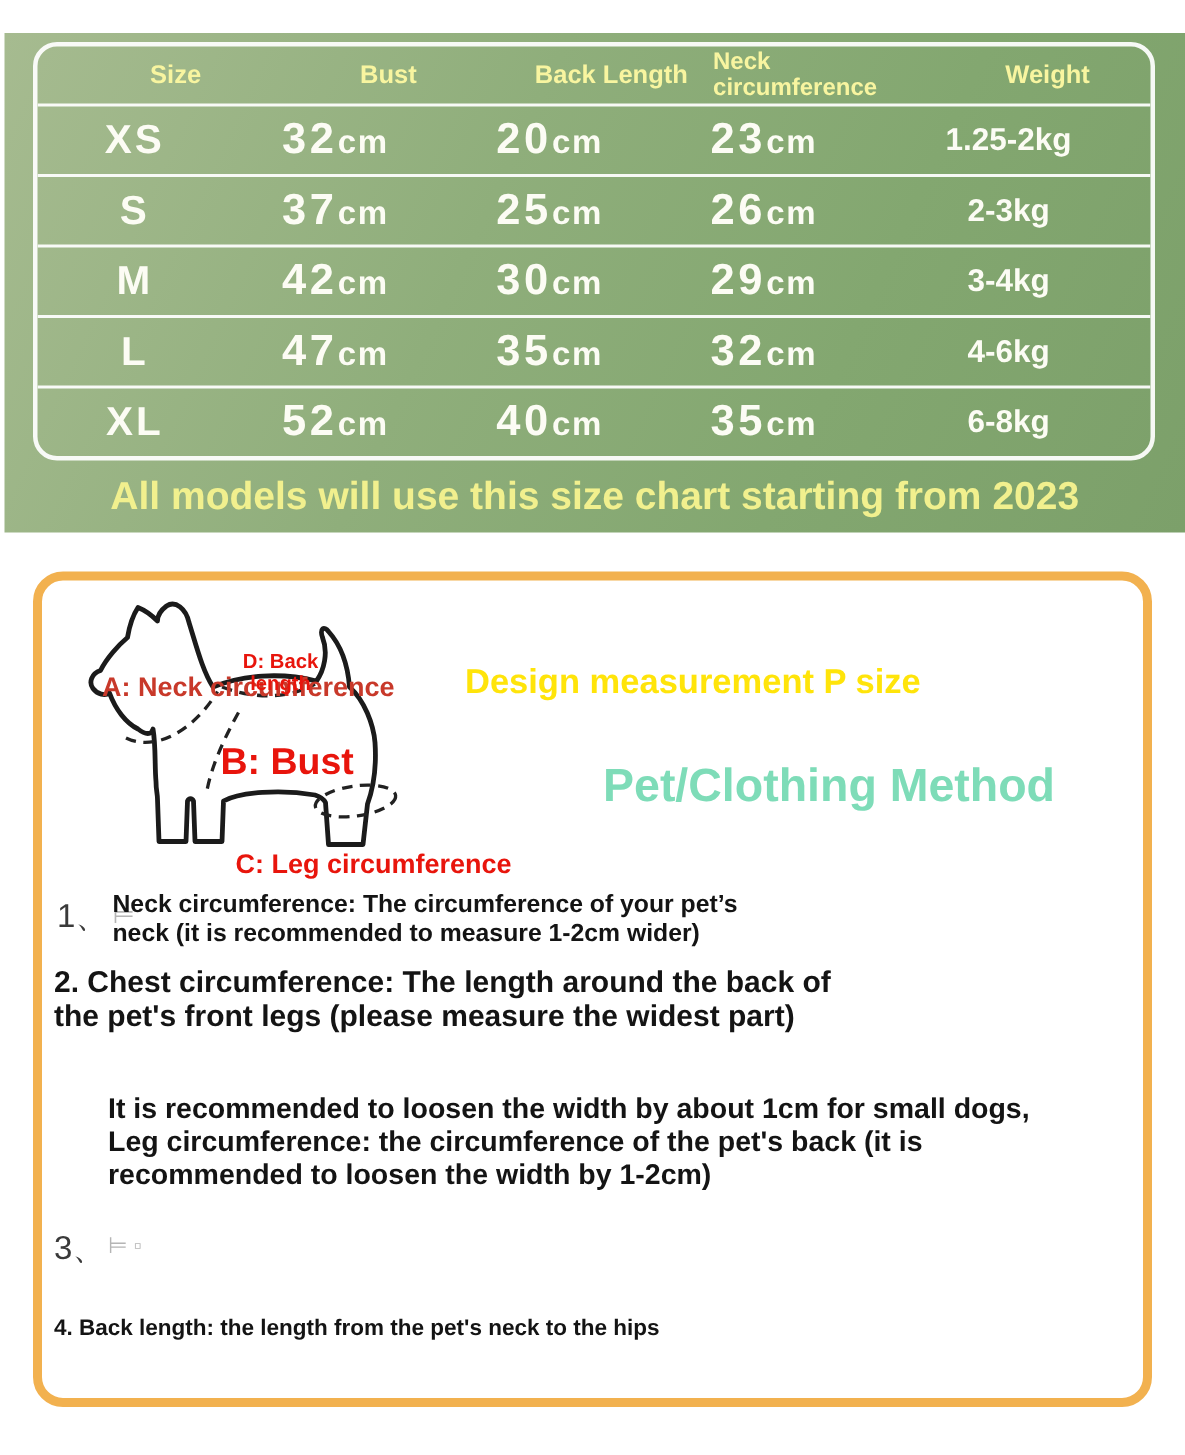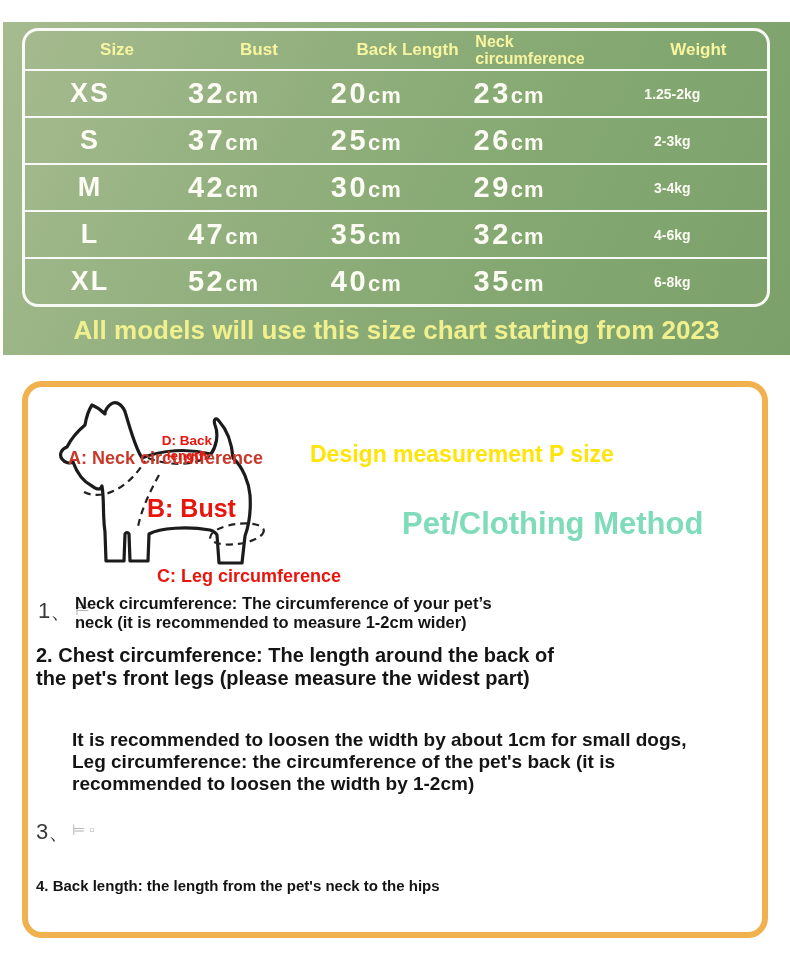--- a/index.html
+++ b/index.html
@@ -15,21 +15,21 @@
   .t-row{display:flex;flex:1;align-items:center;}
   .t-row + .t-row{border-top:2.5px solid rgba(255,255,255,.93);}
   .t-row.header{flex:0 0 38px;}
   .c1{width:17.5%;} .c2{width:18.5%;} .c3{width:20%;} .c4{width:18.5%;} .c5{width:25.5%;}
   .hcell{color:#f8f5a0;font-weight:bold;font-size:17px;text-align:center;padding-left:45px;}
   .hcell.neck{text-align:left;padding-left:14px;box-sizing:border-box;font-size:16px;line-height:17px;width:18.5%;}
   .scell{color:#fcfcf4;font-weight:bold;font-size:27px;letter-spacing:2px;text-align:center;}
   .vcell{color:#fcfcf4;text-align:center;font-weight:bold;}
   .vcell .num{font-size:29px;letter-spacing:2.5px;}
   .vcell .unit{font-size:22px;letter-spacing:1px;}
-  .wcell{color:#fcfcf4;text-align:center;font-weight:bold;font-size:14px;}
+  .wcell{color:#fcfcf4;text-align:center;font-weight:bold;font-size:21px;}
   .chart-footer{position:absolute;left:0;top:293px;width:100%;text-align:center;
     color:#f1f08e;font-weight:bold;font-size:26px;}
 
   
   .info-card{position:absolute;left:22px;top:381px;width:746px;height:557px;box-sizing:border-box;
     background:#ffffff;border:6px solid #f2b14f;border-radius:20px;}
   .dog-figure{position:absolute;left:24px;top:8px;width:270px;height:200px;}
   .diag-label{position:absolute;font-weight:bold;color:#e8150c;white-space:nowrap;}
   .label-a{left:40px;top:61px;font-size:18px;color:#c8392a;}
   .label-d{left:114px;top:46px;width:90px;text-align:center;font-size:13.5px;white-space:normal;line-height:15px;}

